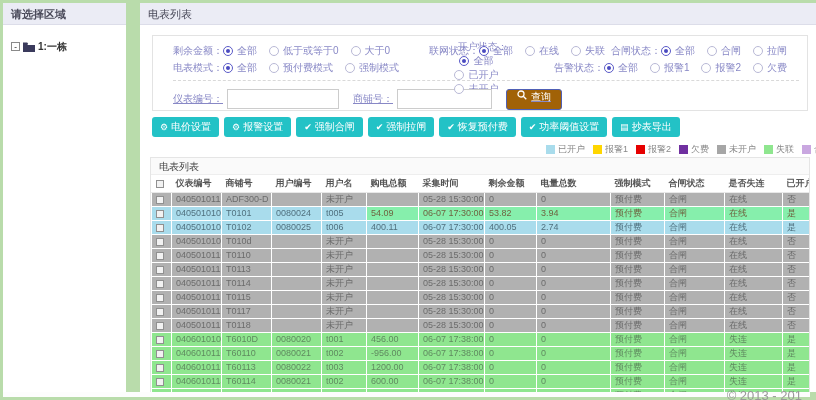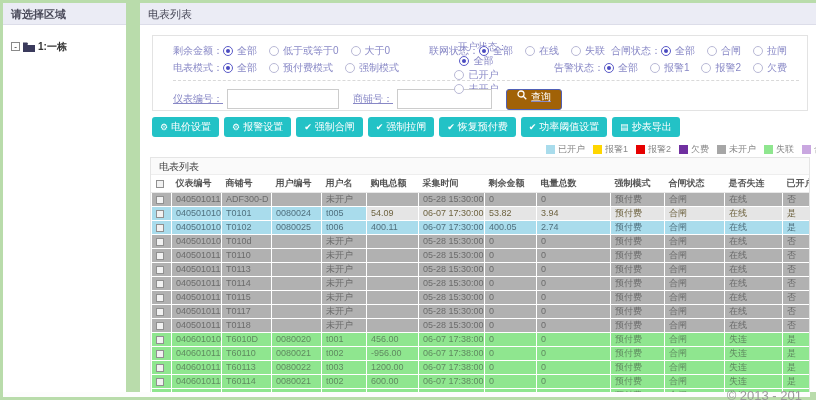--- a/index.html
+++ b/index.html
@@ -56,21 +56,21 @@
   .table-box { position:absolute; left:10px; right:10px; top:154px; bottom:0; border:1px solid #e5e5e5; border-bottom:none; overflow:hidden; background:#fff; }
   .table-title { height:17px; line-height:17px; font-size:10px; color:#444; padding-left:8px; border-bottom:1px solid #eee; background:#fafafa; }
   table { border-collapse:collapse; table-layout:fixed; width:100%; }
   th { font-size:9px; color:#555; font-weight:bold; text-align:left; height:17px; padding:0 4px;
        border-bottom:1px solid #e8e8e8; background:#fff; white-space:nowrap; overflow:hidden; }
   td { font-size:9px; height:13px; padding:0 4px; white-space:nowrap; overflow:hidden; border:1px solid #fff; }
   tr.gray  td { background:#b1b1b1; color:#6b6b6b; }
   tr.blue  td { background:#a9dcec; color:#50707e; }
   tr.green td { background:#8fe68f; color:#5f8a5f; }
   tr.alarm1 td { background:#a9dcec; color:#50707e; }
-  tr.alarm1 td.al { background:#e5e5e5; color:#6e6340; }
+  tr.alarm1 td.al { background:#86efac; color:#6e6340; }
   .cb { width:8px; height:8px; border:1px solid #909090; background:#f2f2f2; display:inline-block; vertical-align:middle; }
 </style>
 </head>
 <body>
 
 <div id="sidebar" class="panel">
   <div class="panel-header">请选择区域</div>
   <div class="tree">
     <div class="tree-row">
       <span class="expander">-</span>

